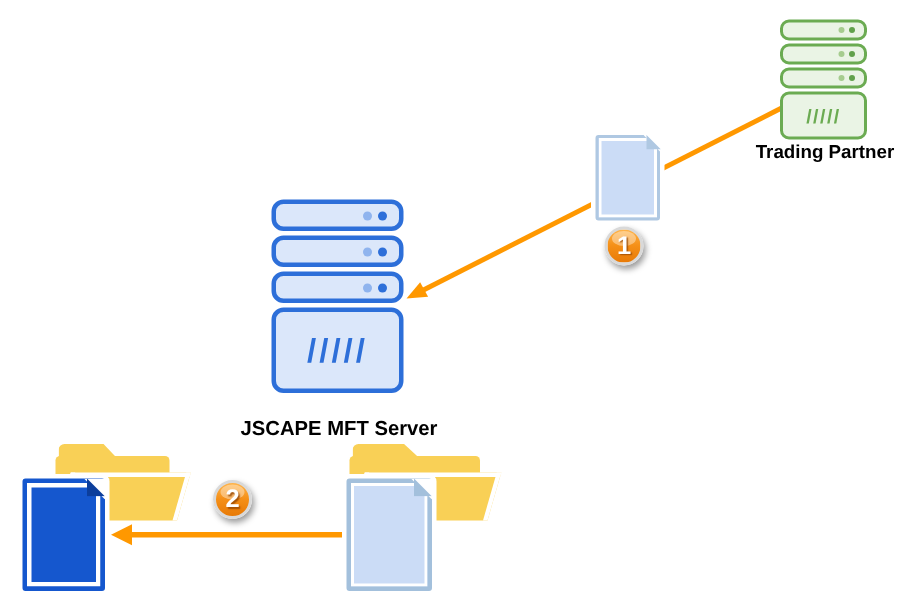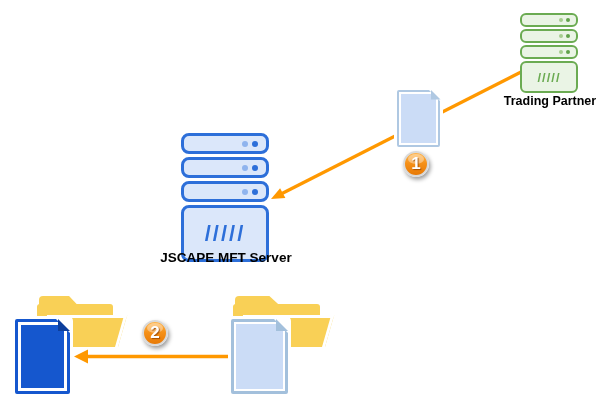--- a/index.html
+++ b/index.html
@@ -31,21 +31,21 @@
   .server-green .unit { height:14px; margin-bottom:2px; background:#EAF4E5; border:2.5px solid #6BAB52; border-radius:6px; }
   .server-green .base { background:#EAF4E5; border:2.5px solid #6BAB52; border-radius:6px; }
   .server-green .dots { right:6px; gap:3px; }
   .server-green .dot { width:4px; height:4px; }
   .server-green .dot.light { background:#A6CC8F; }
   .server-green .dot.dark  { background:#61A14B; }
   .server-green .vents { color:#6BAB52; font-size:13px; letter-spacing:1px; }
 
   .node-label { position:absolute; font-weight:bold; color:#000; text-align:center; z-index:2; }
   .label-green { left:488px; top:94px; width:124px; font-size:12.5px; }
-  .label-blue  { left:148px; top:250px; width:156px; font-size:13.5px; }
+  .label-blue  { left:148px; top:278px; width:156px; font-size:13.5px; }
 
   
   .doc { position:absolute; border-radius:2px;
          background:var(--fill); border:var(--bw) solid var(--bc);
          box-shadow:0 0 0 3px #fff, inset 0 0 0 2px #fff; }
   .doc::before { content:""; position:absolute; width:var(--fold); height:var(--fold);
          top:calc(-1 * var(--bw)); right:calc(-1 * var(--bw));
          background:#fff; clip-path:polygon(0 0, 100% 0, 100% 100%); }
   .doc::after { content:""; position:absolute;
          width:calc(var(--fold) - 2px); height:calc(var(--fold) - 2px);

